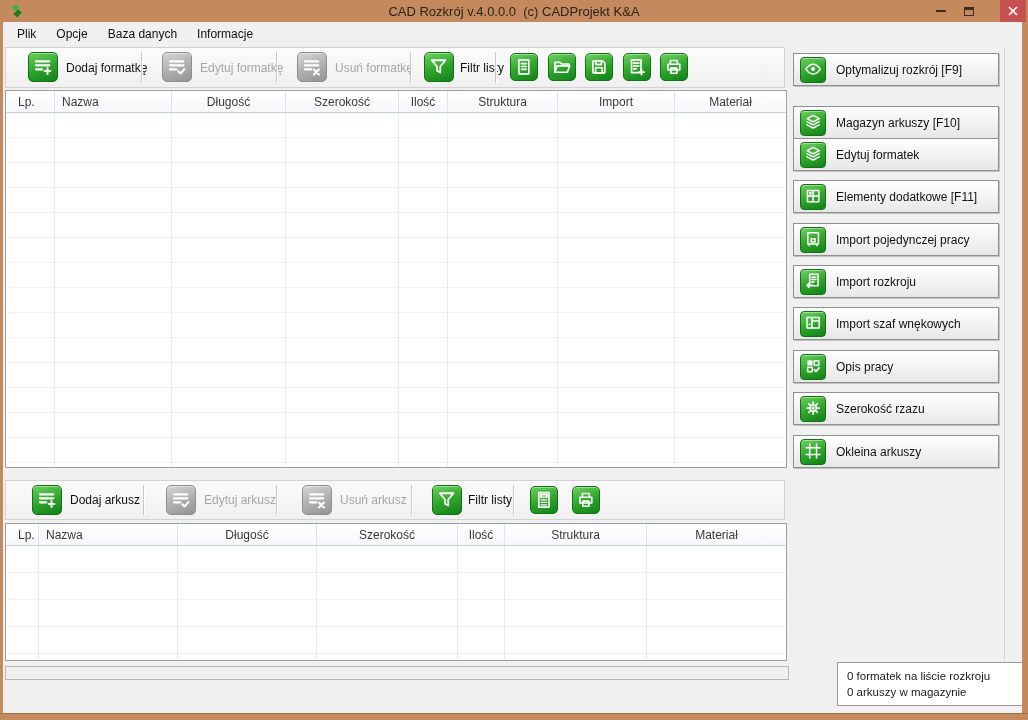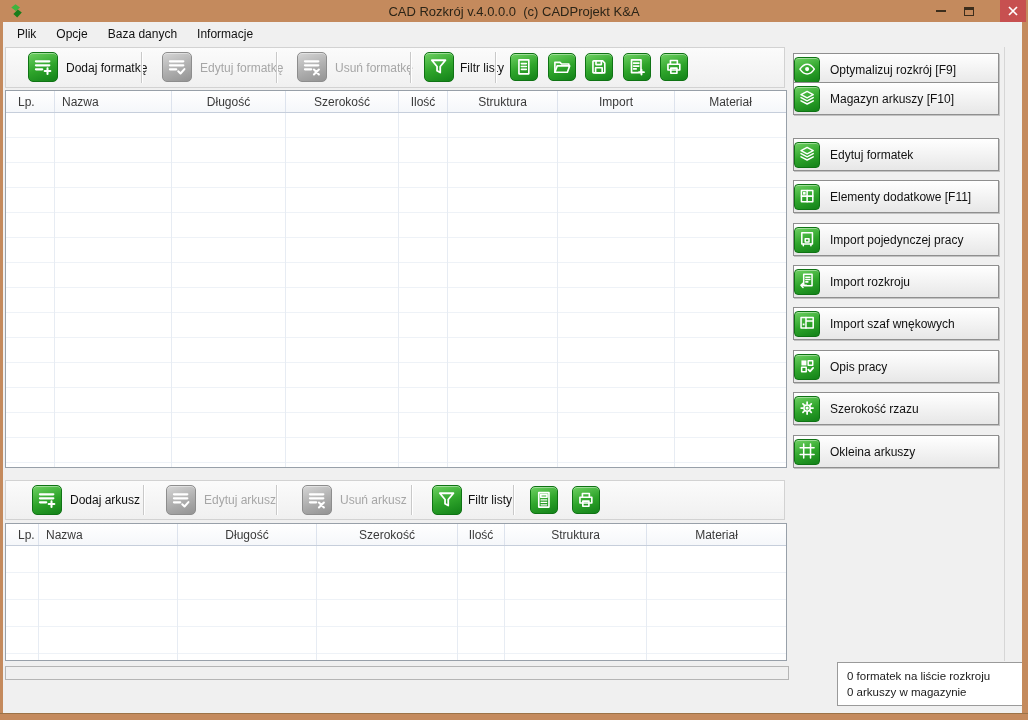--- a/index.html
+++ b/index.html
@@ -44,21 +44,21 @@
   .th.left{justify-content:flex-start}
   .th:last-child{border-right:none}
   .tbody{position:absolute;left:0;right:0;top:22px;bottom:0;display:flex}
   .tcol{flex:none;height:100%;border-right:1px solid #e7ecf3}
   .tcol:last-child{border-right:none}
   .rows25{background:repeating-linear-gradient(to bottom,#fff 0 24px,#eef2f7 24px 25px)}
   .rows27{background:repeating-linear-gradient(to bottom,#fff 0 26px,#eef2f7 26px 27px)}
   
   .sbtn{position:absolute;left:793px;width:206px;height:33px;border:1px solid #8f8f8f;
         background:linear-gradient(#ffffff,#e7e7e7);box-shadow:1px 1px 0 #c2c2c2;
-        display:flex;align-items:center;gap:10px;cursor:default}
+        display:flex;align-items:center;padding-left:6px;gap:10px;cursor:default}
   .slabel{color:#111}
   .side-divider{position:absolute;left:1004px;top:47px;width:1px;height:614px;background:#d6d6d6}
   
   .strip{position:absolute;left:5px;top:666px;width:784px;height:14px;background:#f0f0f0;border:1px solid #b5b5b5}
   .bottom-panel{position:absolute;left:5px;top:683px;width:828px;height:29px;background:#f1f1f1;border:1px solid #c9c9c9}
   .order-label{position:absolute;left:31px;top:50%;transform:translateY(-50%);color:#111}
   .order-input{position:absolute;left:102px;top:4px;width:293px;height:20px;border:1px solid #828282;background:#fff;
                font-family:"Liberation Sans",sans-serif;font-size:12px;padding:0 4px}
   .details-label{position:absolute;left:445px;top:50%;transform:translateY(-50%);color:#111}
   .status-box{position:absolute;left:837px;top:662px;width:187px;height:44px;background:#fff;border:1px solid #9a9a9a;
@@ -276,21 +276,21 @@
 
   <div class="sbtn" style="top:53px">
     <span class="gicon inline sz26">
       <svg viewBox="0 0 24 24">
           <path d="M2.5 12C5.6 7.6 8.8 5.6 12 5.6s6.4 2 9.5 6.4c-3.1 4.4-6.3 6.4-9.5 6.4S5.6 16.4 2.5 12z"></path>
           <circle class="f" cx="12" cy="12" r="2.7"></circle>
         </svg>
     </span>
     <span class="slabel">Optymalizuj rozkrój [F9]</span>
   </div>
-  <div class="sbtn" style="top:82px">
+  <div class="sbtn" style="top:106px">
     <span class="gicon inline sz26">
       <svg viewBox="0 0 24 24">
           <path d="M12 3.2 20 7.4l-8 4.2-8-4.2z"></path>
           <path d="M4 11.4l8 4.2 8-4.2"></path>
           <path d="M4 15.6l8 4.2 8-4.2"></path>
         </svg>
     </span>
     <span class="slabel">Magazyn arkuszy [F10]</span>
   </div>
   <div class="sbtn" style="top:138px">

